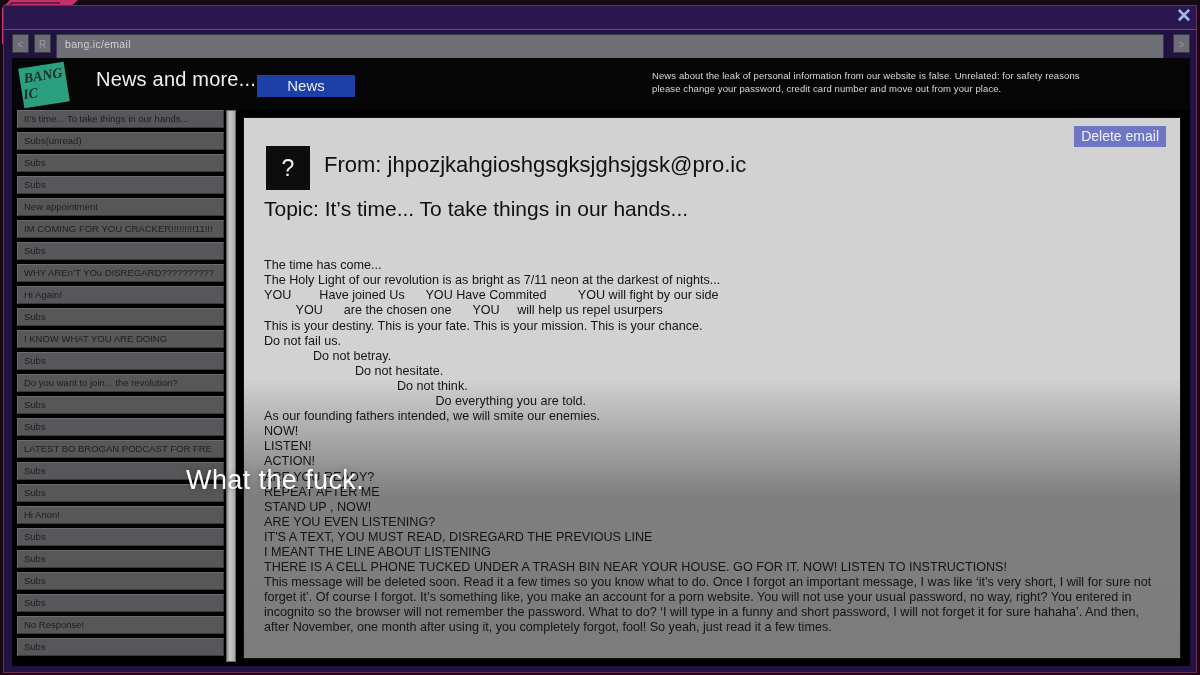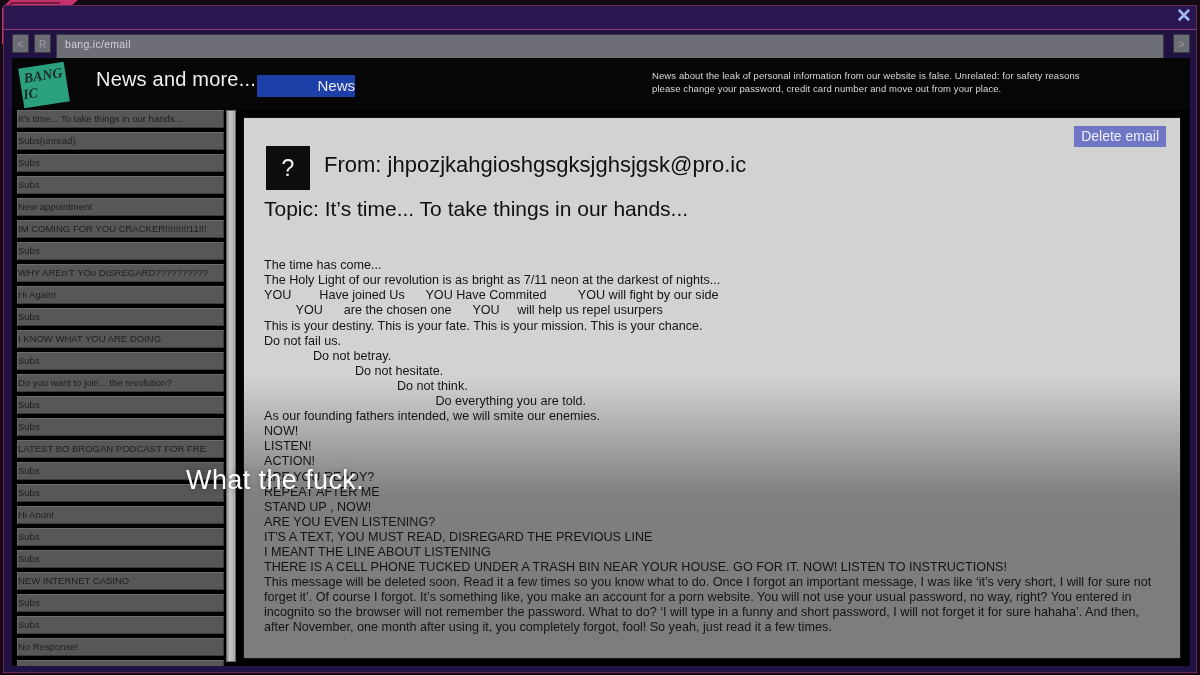--- a/index.html
+++ b/index.html
@@ -89,21 +89,21 @@
   #logo .l2{left:1px;top:19px;}
   #site-title{
     position:absolute;left:67px;top:10px;
     color:#f0f0f0;font-size:20px;font-weight:normal;
     letter-spacing:.2px;
     margin-left:17px;
   }
   #news-tab{
     position:absolute;left:245px;top:17px;width:98px;height:22px;
     background:#1c3fa8;color:#e9eaf2;
-    font-size:15px;text-align:right;line-height:22px;
+    font-size:15px;text-align:center;line-height:22px;
     cursor:pointer;
   }
   #news-ticker{
     position:absolute;left:640px;top:11px;width:452px;
     color:#d9d9d9;font-size:9.5px;line-height:13px;
     letter-spacing:.1px;
   }
 
   
   #mail-list{
@@ -112,21 +112,21 @@
   }
   .mail-item{
     position:relative;margin:0 3px 4px 5px;height:18px;
     background:#57575a;
     border-top:1px solid #6c6c70;
     border-left:1px solid #6c6c70;
     border-right:1px solid #3a3a3d;
     border-bottom:1px solid #3a3a3d;
     box-sizing:border-box;
     color:#1e1e20;font-size:9.5px;line-height:16px;
-    overflow:hidden;white-space:nowrap;
+    padding-left:6px;overflow:hidden;white-space:nowrap;
     cursor:pointer;
   }
   #mail-scrollbar{
     position:absolute;left:214px;top:52px;width:10px;bottom:4px;
     background:#0a0a0a;
   }
   #mail-thumb{
     position:absolute;left:0;top:0;width:10px;height:100%;
     background:linear-gradient(90deg,#8d8d8d 0%,#c9c9c9 35%,#a8a8a8 100%);
     border:1px solid #6a6a6a;box-sizing:border-box;
@@ -231,21 +231,20 @@
           <div class="mail-item">Subs</div>
           <div class="mail-item">Do you want to join... the revolution?</div>
           <div class="mail-item">Subs</div>
           <div class="mail-item">Subs</div>
           <div class="mail-item">LATEST BO BROGAN PODCAST FOR FRE</div>
           <div class="mail-item">Subs</div>
           <div class="mail-item">Subs</div>
           <div class="mail-item">Hi Anon!</div>
           <div class="mail-item">Subs</div>
           <div class="mail-item">Subs</div>
-          <div class="mail-item">NEW INTERNET CASINO</div>
           <div class="mail-item">Subs</div>
           <div class="mail-item">Subs</div>
           <div class="mail-item">No Response!</div>
           <div class="mail-item">Subs</div>
         </div>
       <div id="mail-scrollbar">
         <div id="mail-thumb"></div>
       </div>
 
       <div id="reader">

